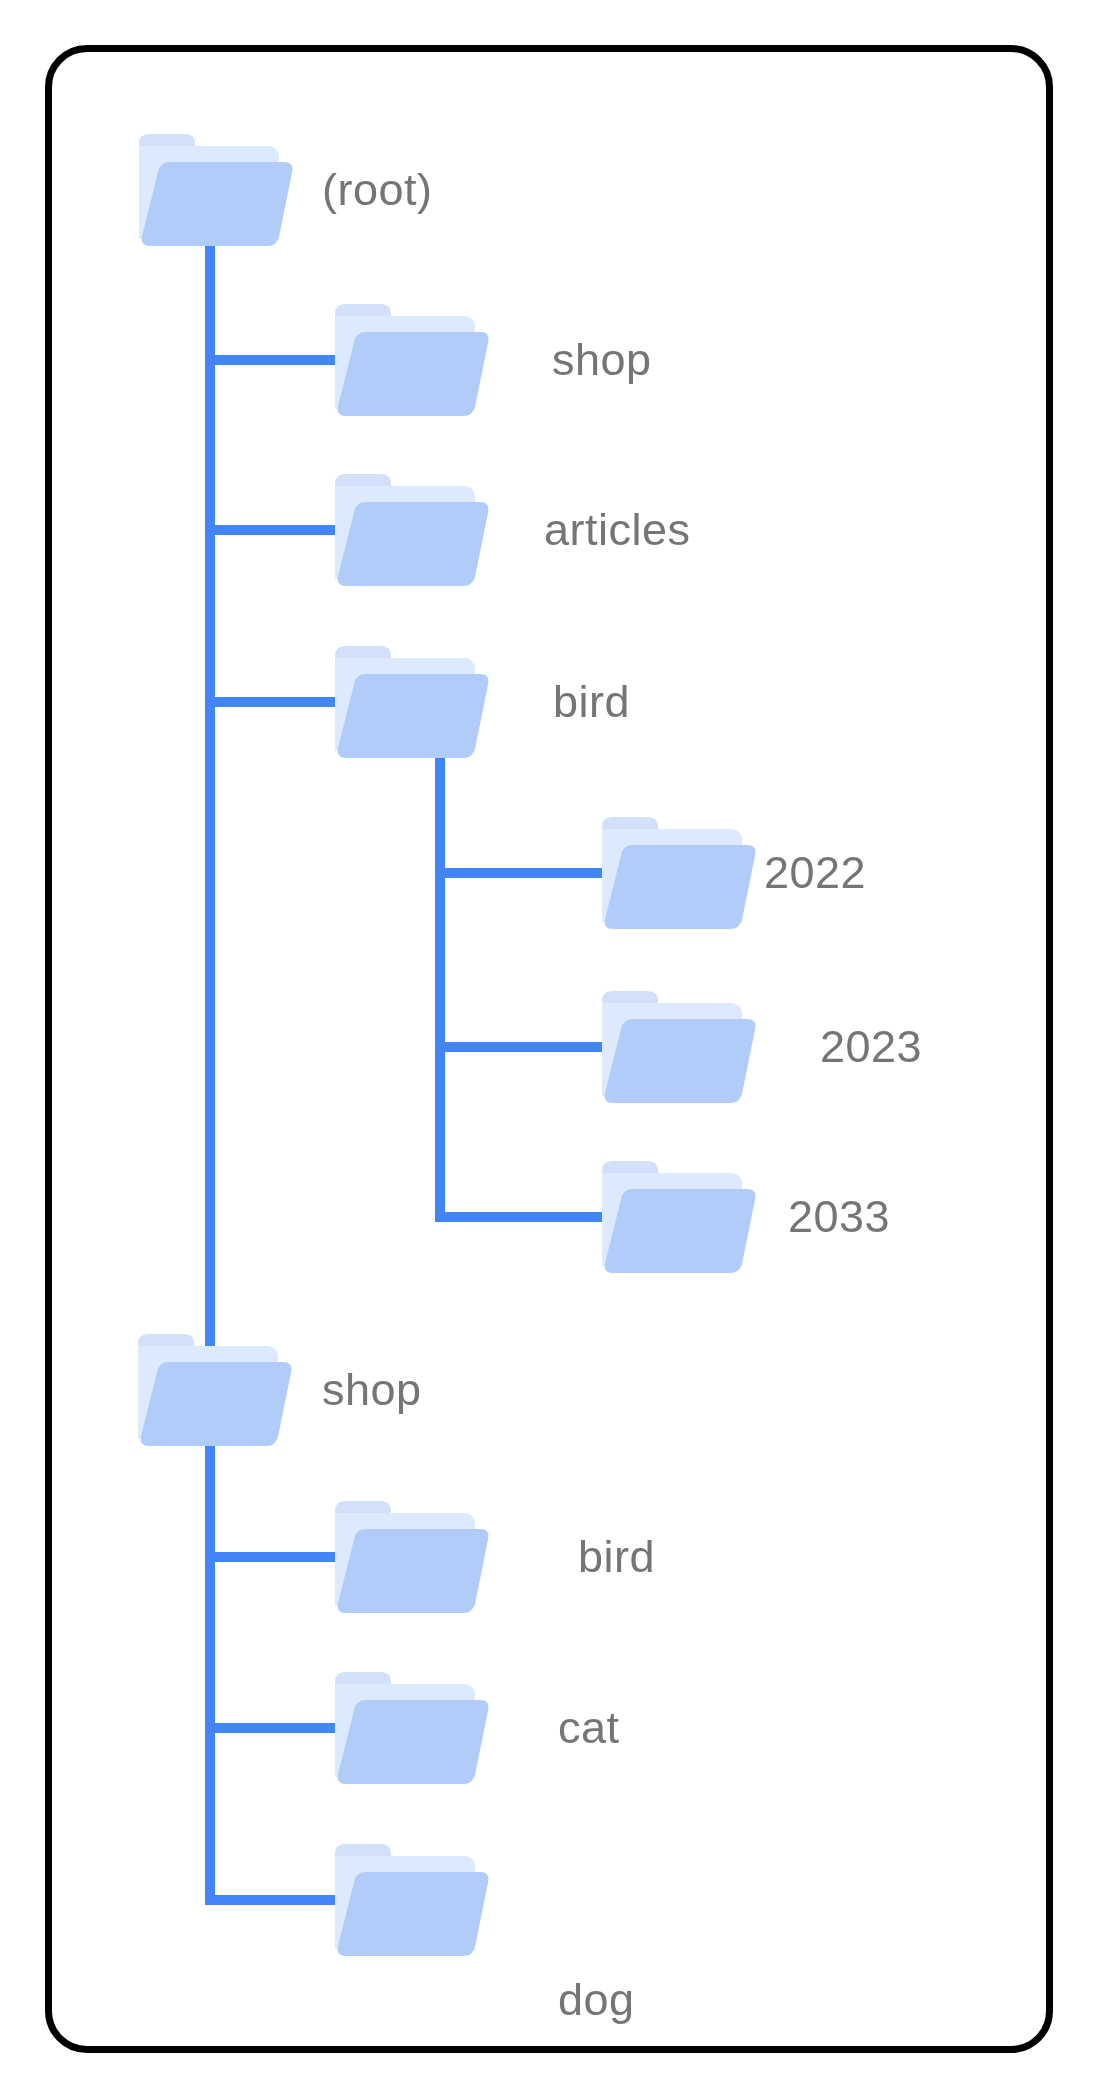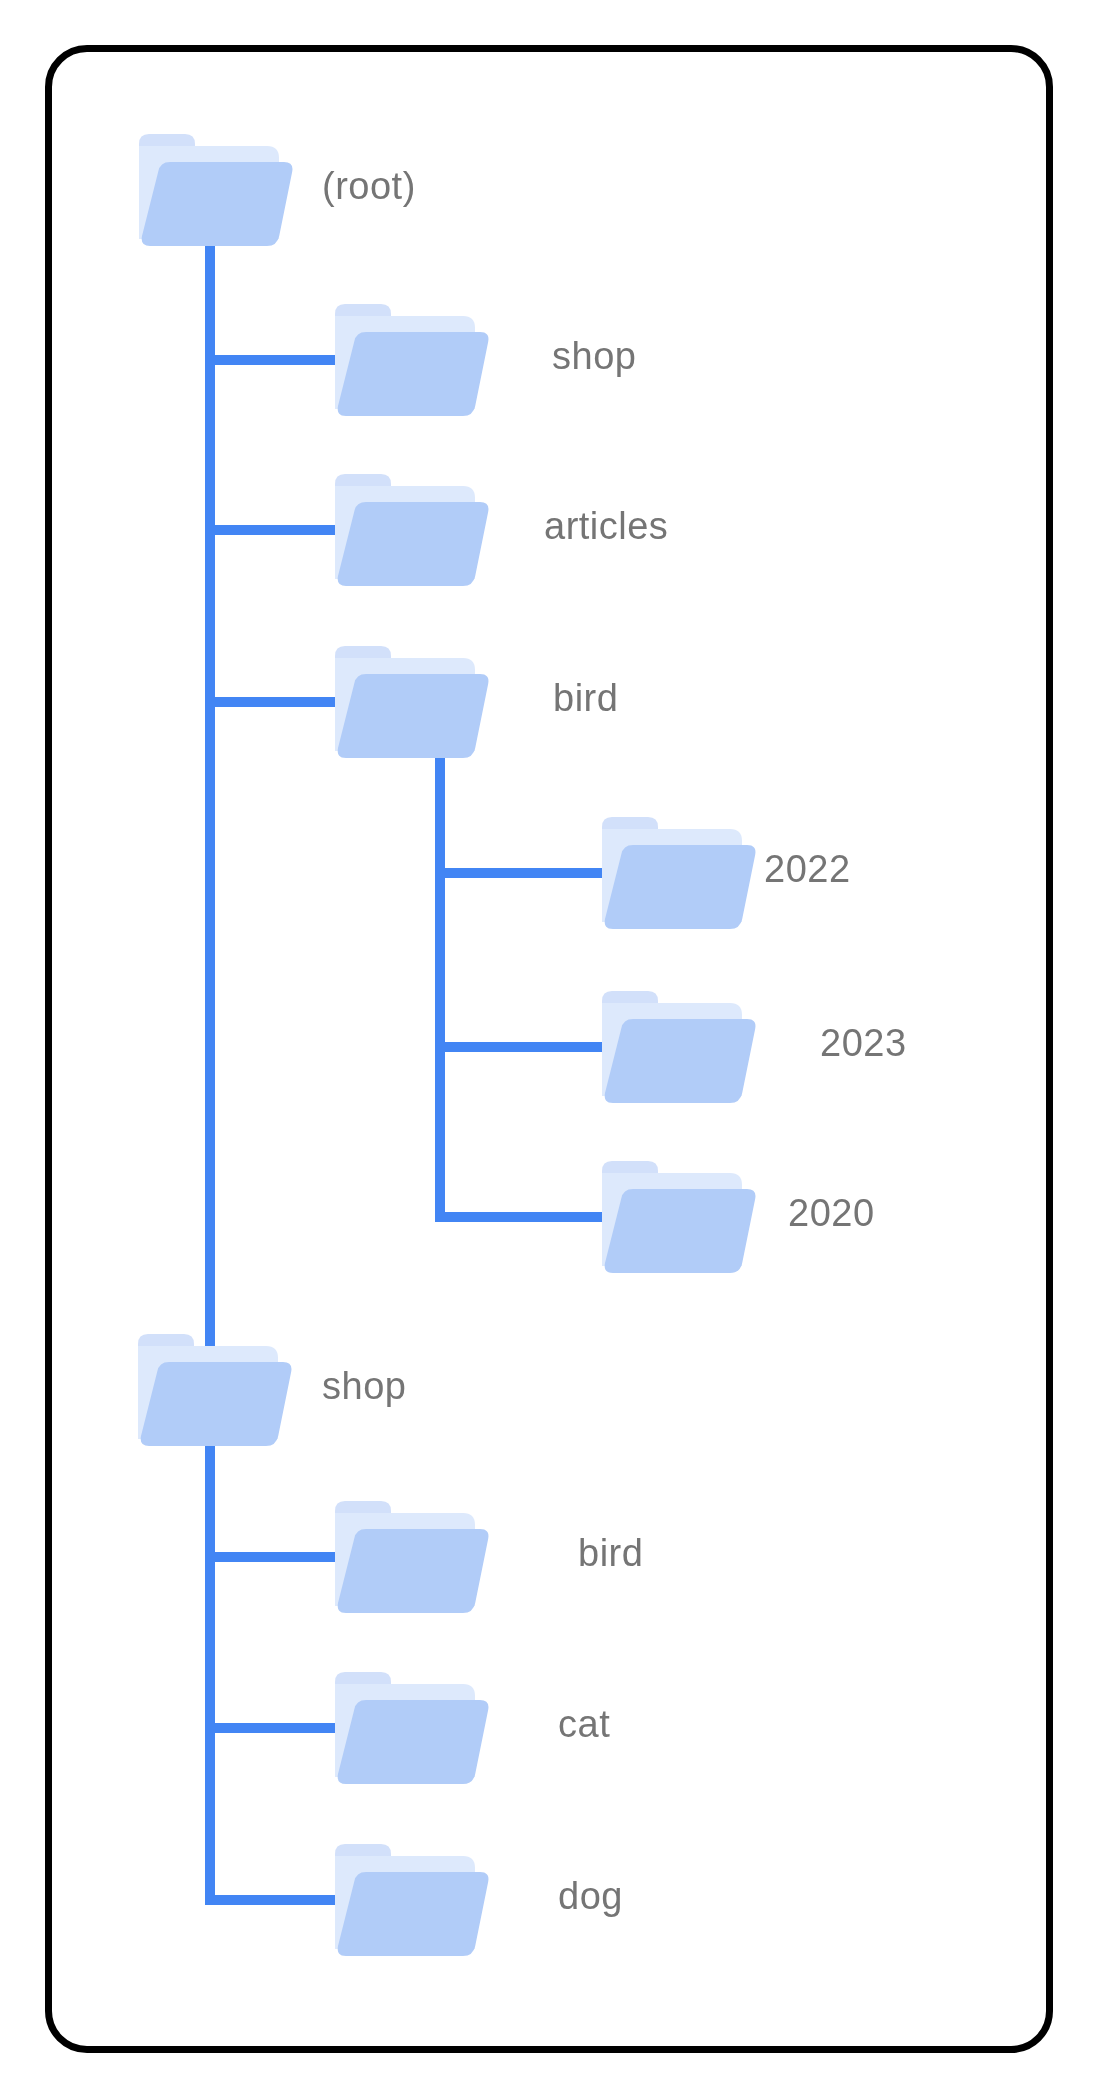--- a/index.html
+++ b/index.html
@@ -23,21 +23,21 @@
     position: absolute;
     background: #4285f4;
   }
   .folder {
     position: absolute;
     width: 155px;
     height: 112px;
   }
   .label {
     position: absolute;
-    font-size: 38px;
+    font-size: 45px;
     line-height: 1;
     color: #757575;
     letter-spacing: 0.5px;
     white-space: nowrap;
   }
 </style>
 </head>
 <body>
 
 <div class="canvas">
@@ -101,19 +101,19 @@
   <svg class="folder" viewBox="0 0 155 112" style="left:335px; top:1844px">
       <use href="#folder-glyph"></use>
     </svg>
 
   <div class="label" style="left:322px; top:167px">(root)</div>
   <div class="label" style="left:552px; top:337px">shop</div>
   <div class="label" style="left:544px; top:507px">articles</div>
   <div class="label" style="left:553px; top:679px">bird</div>
   <div class="label" style="left:764px; top:850px">2022</div>
   <div class="label" style="left:820px; top:1024px">2023</div>
-  <div class="label" style="left:788px; top:1194px">2020</div>
+  <div class="label" style="left:788px; top:1194px">2033</div>
   <div class="label" style="left:322px; top:1367px">shop</div>
   <div class="label" style="left:578px; top:1534px">bird</div>
   <div class="label" style="left:558px; top:1705px">cat</div>
-  <div class="label" style="left:558px; top:1877px">dog</div>
+  <div class="label" style="left:558px; top:1977px">dog</div>
 
 </div>
 
 </body></html>

